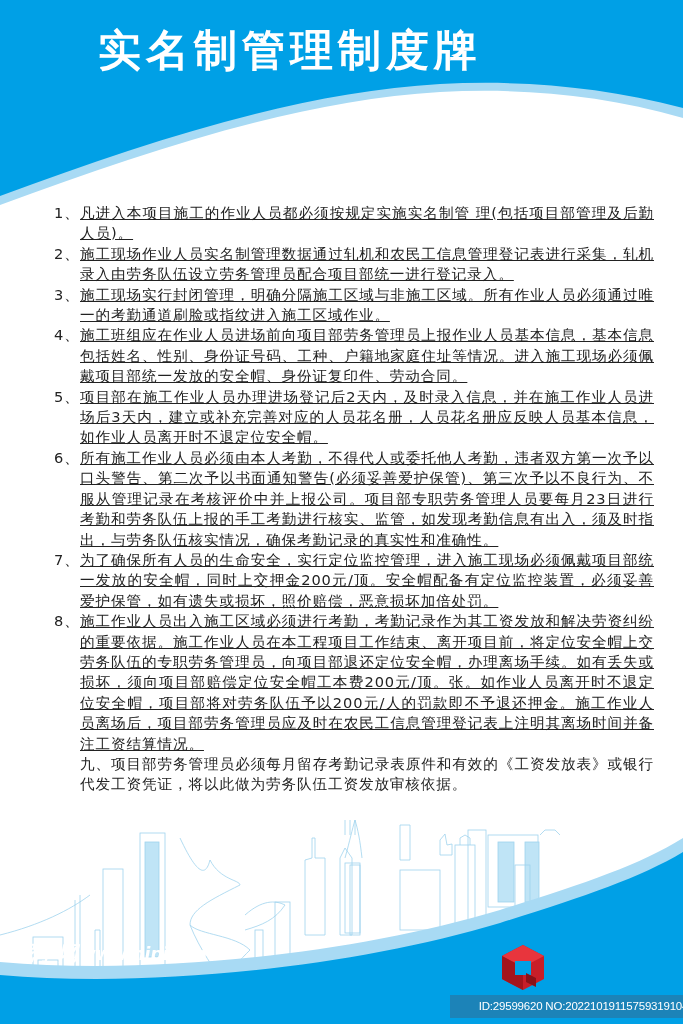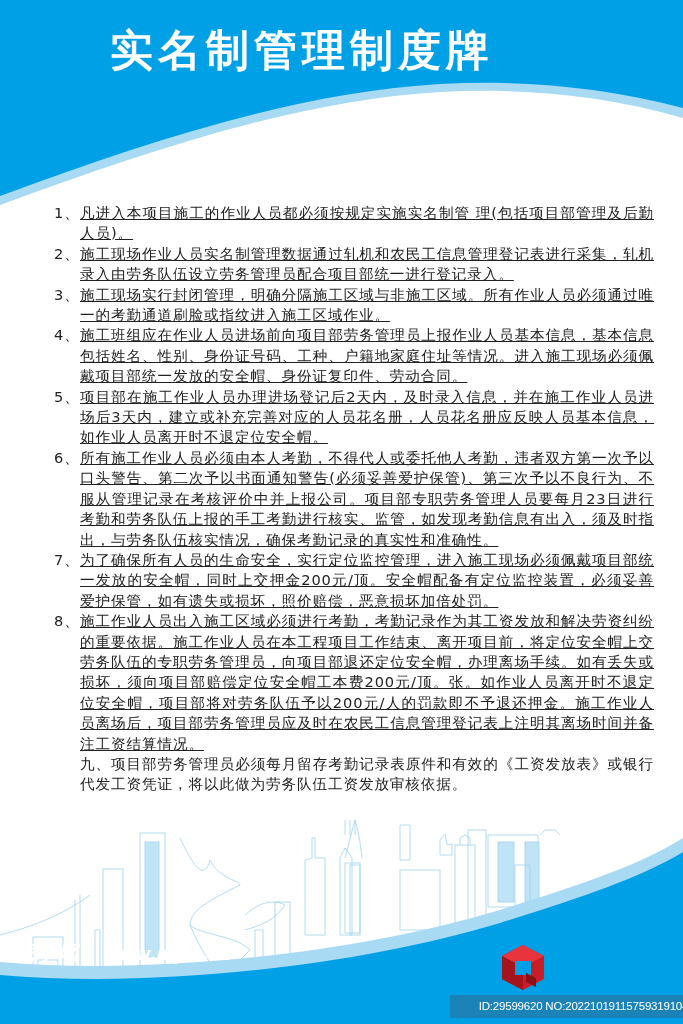--- a/index.html
+++ b/index.html
@@ -1,24 +1,24 @@
 <!DOCTYPE html>
 <html><head>
 <meta charset="utf-8">
 <style>
   html, body { margin:0; padding:0; }
   body { width:683px; height:1024px; position:relative; overflow:hidden; background:#ffffff; font-family:"DejaVu Sans", sans-serif; }
   .bg-svg { position:absolute; left:0; top:0; width:683px; height:1024px; }
-  .title { position:absolute; left:12px; top:22px; width:580px; text-align:center; color:#ffffff; font-size:43px; font-weight:bold; letter-spacing:5px; font-family:"DejaVu Sans", sans-serif; }
+  .title { position:absolute; left:0; top:22px; width:580px; text-align:center; color:#ffffff; font-size:43px; font-weight:bold; letter-spacing:5px; font-family:"DejaVu Sans", sans-serif; }
   .rules { position:absolute; left:54px; top:203px; width:600px; color:#222222; font-size:14.6px; line-height:20.4px; letter-spacing:0.9px; }
   .rule { display:flex; }
   .rule-num { flex:0 0 auto; width:26px; white-space:nowrap; }
   .rule-text { flex:1 1 auto; text-align:justify;text-decoration:underline; }
   .rule-plain { padding-left:26px; text-align:justify;font-family:Liberation Serif, serif; }
-  .watermark { position:absolute; left:14px; top:940px; color:#ffffff; display:flex; align-items:baseline; gap:24px; }
+  .watermark { position:absolute; left:14px; top:940px; color:#ffffff; display:flex; align-items:baseline; gap:0; }
   .wm-cn { font-size:20px; font-weight:bold; font-style:italic; letter-spacing:2px; }
   .wm-url { font-size:17px; font-weight:bold; font-style:italic; }
   .logo { position:absolute; left:500px; top:943px; display:flex; align-items:center; }
   .logo-text { margin-left:8px; }
   .logo-cn { color:#3a3a3a; font-size:21px; font-weight:bold; letter-spacing:2px; line-height:24px; }
   .logo-en { color:#3a3a3a; font-size:5px; letter-spacing:0.2px; margin-top:2px; }
   .idbar { position:absolute; left:450px; top:995px; width:225px; height:23px; background:#1c83b8; color:#ffffff; font-size:11.5px; line-height:23px; text-align:center; font-family:"Liberation Sans", sans-serif; letter-spacing:-0.2px;padding-left:21px; }
 </style>
 </head>
 <body>

